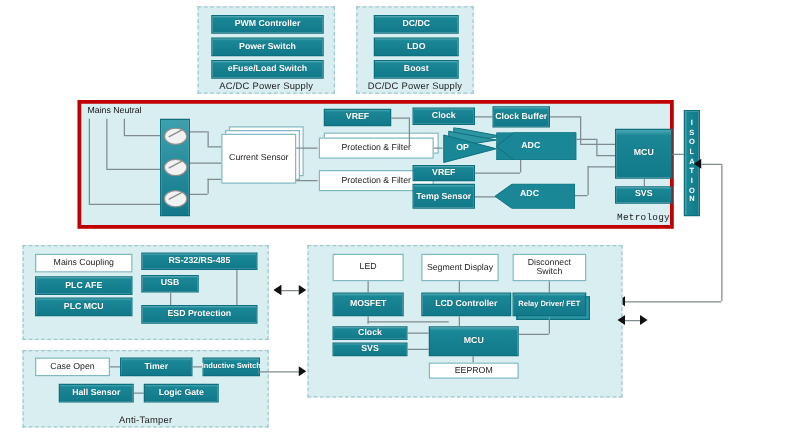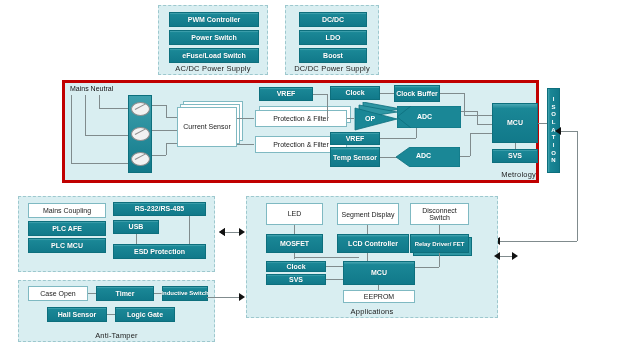--- a/index.html
+++ b/index.html
@@ -21,21 +21,21 @@
     background:#d9eef1;
     border:3px solid #c00000;
   }
   .panel-title{
     position:absolute;bottom:1px;left:0;width:100%;
     text-align:center;
     font-size:7.5px;color:#222;
     letter-spacing:.2px;
     white-space:nowrap;
   }
-  .panel-title.right{text-align:right;padding-right:6px;}
+  .panel-title.right{text-align:right;padding-right:6px;font-family:Liberation Mono, monospace;}
 
   
   .blk{
     position:absolute;box-sizing:border-box;
     display:flex;align-items:center;justify-content:center;
     text-align:center;line-height:1.05;
     font-size:7px;white-space:nowrap;
   }
   .blk.teal{
     background:linear-gradient(180deg,#4aa7b3 0%, #1a8796 12%, #11798a 100%);
@@ -299,21 +299,20 @@
     <div class="ln lnh" style="left:79px;top:82px;width:17px;"></div>
     <div class="ln lnv" style="left:47px;top:56px;height:6px;"></div>
     <div class="ln lnh" style="left:47px;top:60px;width:65px;"></div>
     <div class="ln lnv" style="left:120px;top:56px;height:8px;"></div>
     <div class="ln lnv" style="left:192px;top:56px;height:14px;"></div>
     <div class="ln lnh" style="left:168px;top:70px;width:24px;"></div>
 
     <div class="blk white" style="left:96px;top:93px;width:72px;height:13px;">EEPROM</div>
     <div class="ln lnv" style="left:131px;top:88px;height:5px;"></div>
 
-    <div class="panel-title">Applications</div>
   </div>
 
   <div class="ln lnh" style="left:500px;top:256px;width:12px;"></div>
   <div class="arr arr-l" style="left:494px;top:252px;"></div>
   <div class="arr arr-r" style="left:512px;top:252px;"></div>
 
 
   <div class="arr arr-l" style="left:219px;top:228px;"></div>
 
 </div>

